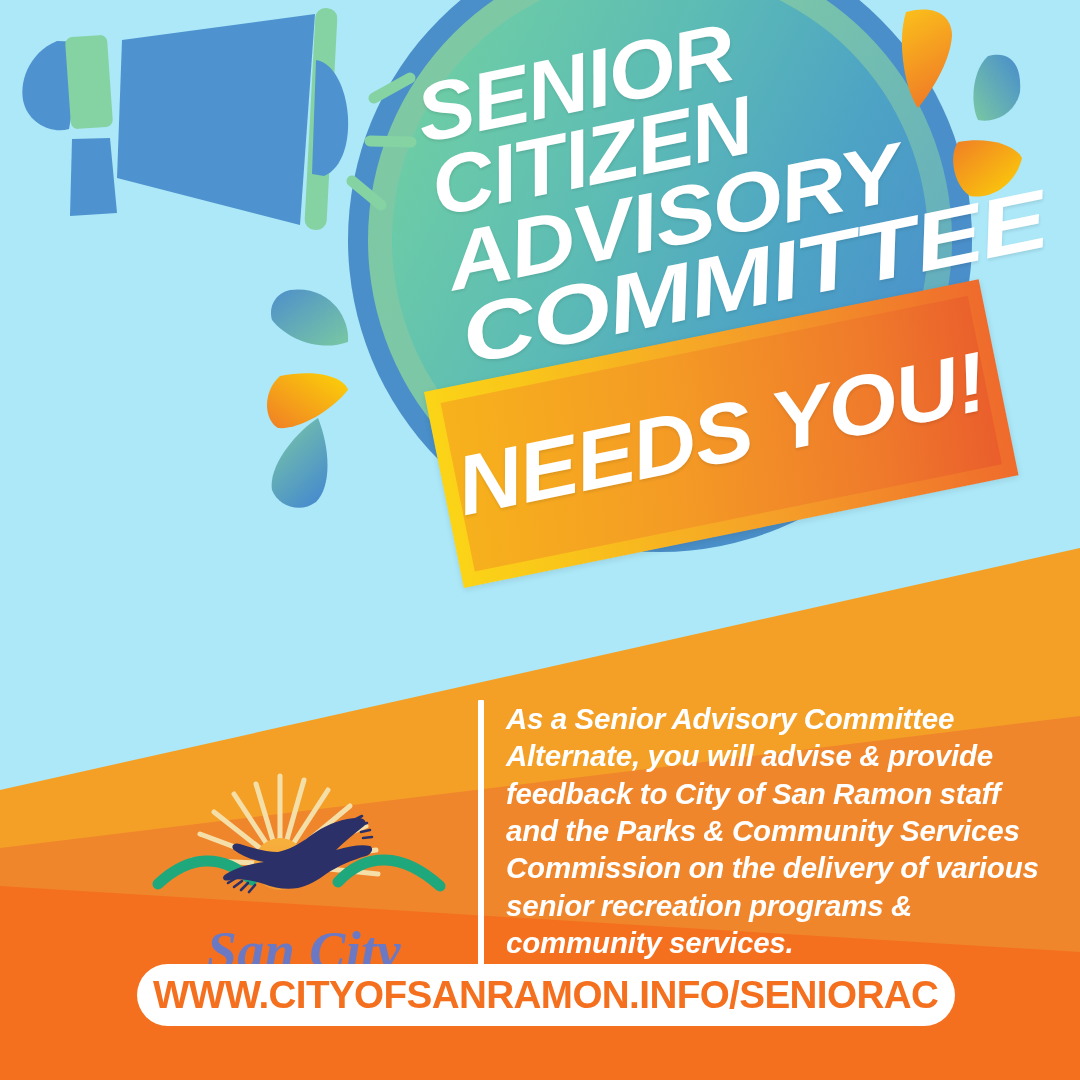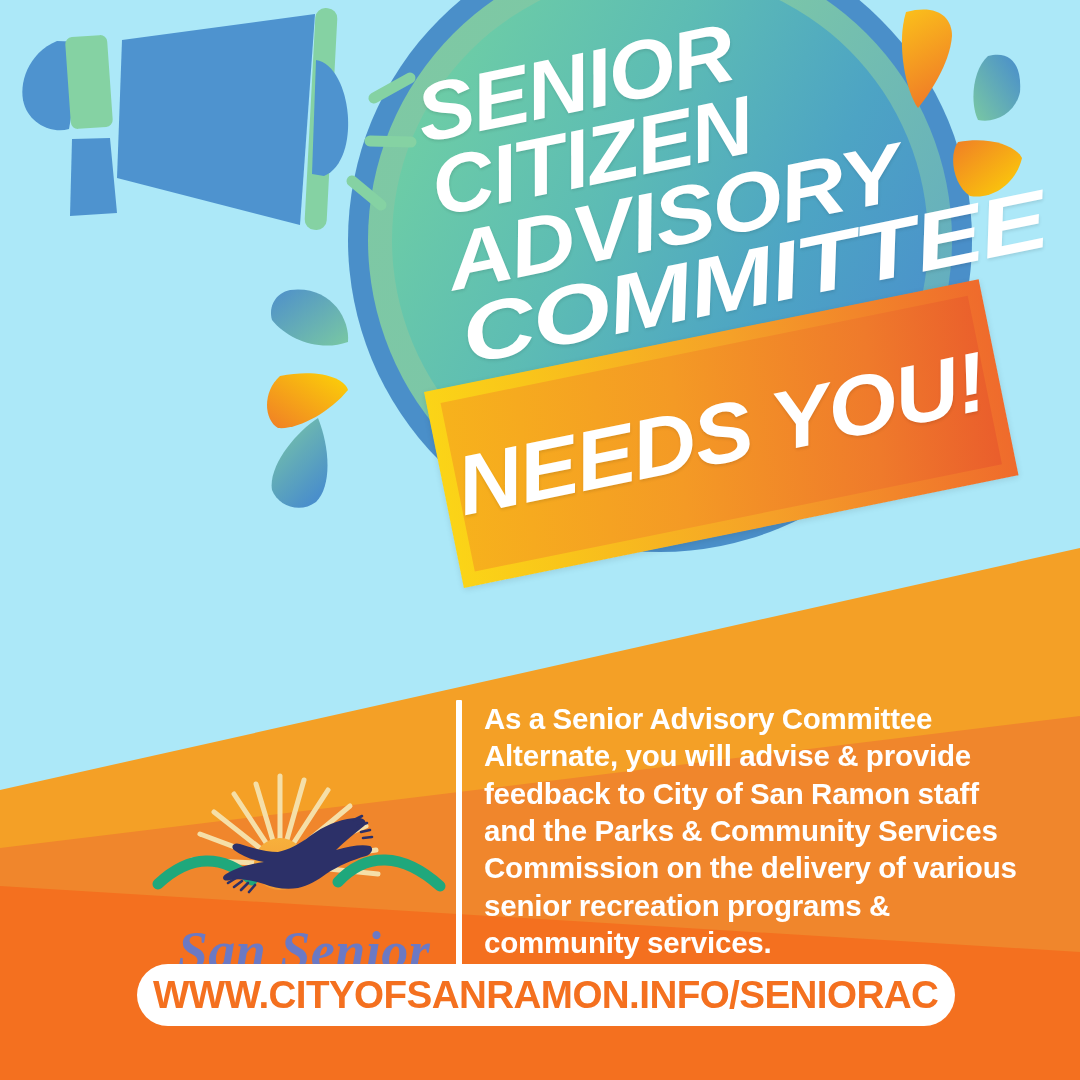--- a/index.html
+++ b/index.html
@@ -63,24 +63,25 @@
     font-size:84px;
     letter-spacing:-1px;
     white-space:nowrap;
     transform:scaleX(1.05);
     text-shadow:0 2px 3px rgba(0,0,0,0.10);
   }
 
   
   #body-block{
     position:absolute;
-    left:456px; top:700px;
+    left:478px; top:700px;
     width:576px; height:272px;
     z-index:8;
     display:flex;
+    font-style:italic;
   }
   #body-divider{
     width:6px;height:268px;background:#ffffff;flex:0 0 auto;border-radius:1px;
   }
   #body-text{
     margin:0 0 0 22px;
     color:#ffffff;
     font-weight:bold;
     font-size:29.5px;
     line-height:1.265;
@@ -276,21 +277,21 @@
           <line x1="210" y1="58" x2="219" y2="55"></line>
           <line x1="213" y1="64" x2="222" y2="62"></line>
           <line x1="215" y1="70" x2="224" y2="69"></line>
           <line x1="88" y1="110" x2="80" y2="115"></line>
           <line x1="94" y1="113" x2="86" y2="119"></line>
           <line x1="100" y1="115" x2="93" y2="122"></line>
           <line x1="107" y1="117" x2="101" y2="124"></line>
         </g>
       </g>
     </svg>
-    <div id="logo-wordmark">San Senior</div>
+    <div id="logo-wordmark">San City</div>
     <div id="logo-state">CALIFORNIA</div>
   </div>
 
   <div id="body-block">
     <div id="body-divider"></div>
     <p id="body-text">As a Senior Advisory Committee Alternate, you will advise &amp; provide feedback to City of San Ramon staff and the Parks &amp; Community Services Commission on the delivery of various senior recreation programs &amp; community services.</p>
   </div>
 
   <div id="url-pill">
     <span id="url-text">WWW.CITYOFSANRAMON.INFO/SENIORAC</span>

